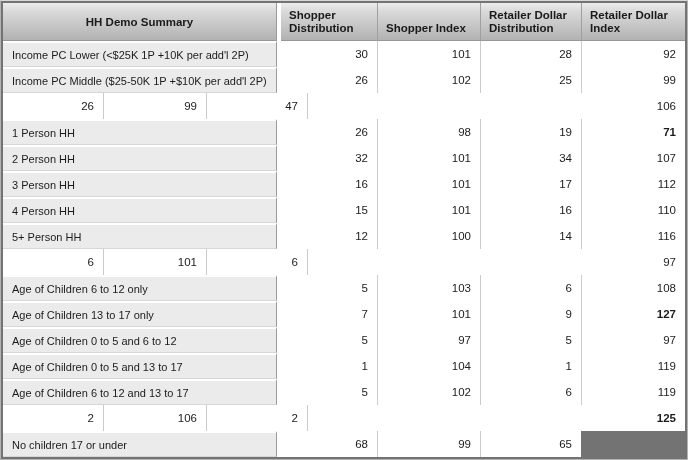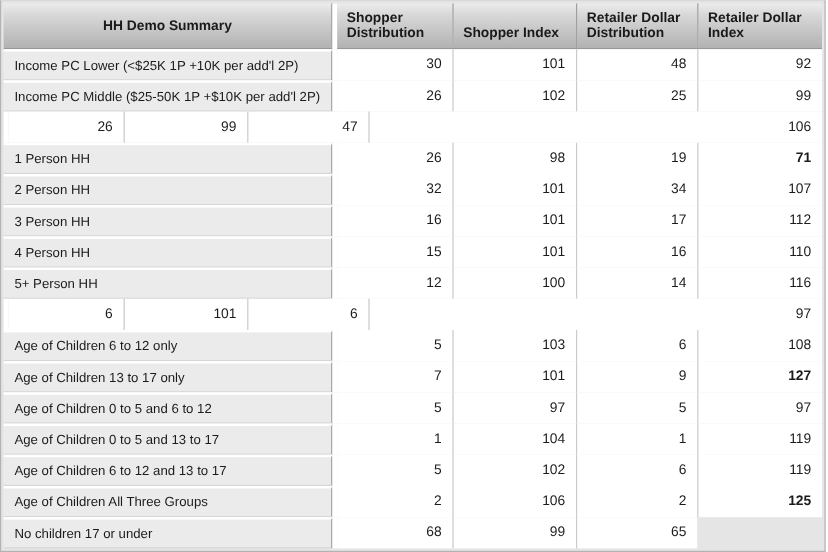--- a/index.html
+++ b/index.html
@@ -8,21 +8,21 @@
     background: #ffffff;
     font-family: "Liberation Sans", "DejaVu Sans", sans-serif;
   }
   .table-wrap {
     position: absolute; left: 0; top: 0;
     width: 688px; height: 460px;
     box-sizing: border-box;
     border: 1px solid #b3b3b3;
     border-top-color: #d9d9d9;
     padding: 2px;
-    background: #e5e5e5;
+    background: #737373;
   }
   .hdr-row { display: flex; height: 38px; }
   .row { display: flex; height: 26px; }
   .cell { box-sizing: border-box; overflow: hidden; white-space: nowrap; }
   .label { width: 274px; }
   .gap { width: 4px; background: #ffffff; flex: 0 0 auto; }
   .c2 { width: 96px; }
   .c3 { width: 103px; }
   .c4 { width: 101px; }
   .c5 { flex: 1; padding-left: 23px; }
@@ -80,21 +80,21 @@
     <div class="cell v hdr c3">Shopper Index</div>
     <div class="cell v hdr c4">Retailer Dollar Distribution</div>
     <div class="cell v hdr c5">Retailer Dollar Index</div>
   </div>
 
   <div class="row">
     <div class="cell label">Income PC Lower (&lt;$25K 1P +10K per add'l 2P)</div>
     <div class="gap"></div>
     <div class="cell v c2">30</div>
     <div class="cell v c3">101</div>
-    <div class="cell v c4">48</div>
+    <div class="cell v c4">28</div>
     <div class="cell v c5">92</div>
   </div>
 
   <div class="row">
     <div class="cell label">Income PC Middle ($25-50K 1P +$10K per add'l 2P)</div>
     <div class="gap"></div>
     <div class="cell v c2">26</div>
     <div class="cell v c3">102</div>
     <div class="cell v c4">25</div>
     <div class="cell v c5">99</div>
@@ -200,21 +200,20 @@
   <div class="row">
     <div class="cell label">Age of Children 6 to 12 and 13 to 17</div>
     <div class="gap"></div>
     <div class="cell v c2">5</div>
     <div class="cell v c3">102</div>
     <div class="cell v c4">6</div>
     <div class="cell v c5">119</div>
   </div>
 
   <div class="row">
-    <div class="cell label">Age of Children All Three Groups</div>
     <div class="gap"></div>
     <div class="cell v c2">2</div>
     <div class="cell v c3">106</div>
     <div class="cell v c4">2</div>
     <div class="cell v c5 emph-high">125</div>
   </div>
 
   <div class="row">
     <div class="cell label">No children 17 or under</div>
     <div class="gap"></div>

